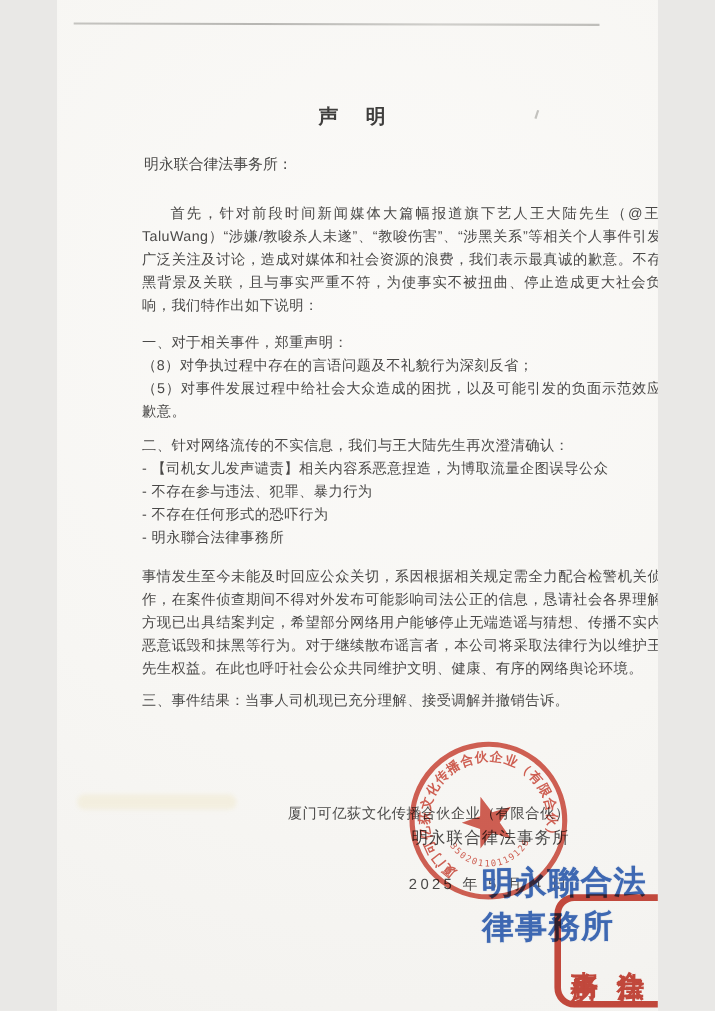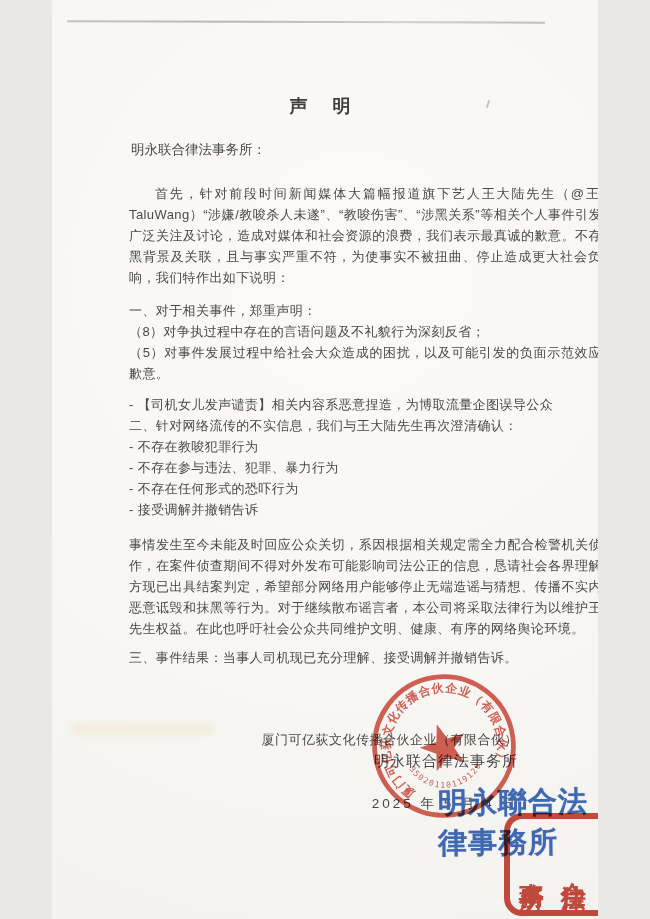--- a/index.html
+++ b/index.html
@@ -73,26 +73,25 @@
   <div class="bodytext">
     <p class="para-indent">首先，针对前段时间新闻媒体大篇幅报道旗下艺人王大陆先生（@王大陆 TaluWang）“涉嫌/教唆杀人未遂”、“教唆伤害”、“涉黑关系”等相关个人事件引发社会广泛关注及讨论，造成对媒体和社会资源的浪费，我们表示最真诚的歉意。不存在涉黑背景及关联，且与事实严重不符，为使事实不被扭曲、停止造成更大社会负面影响，我们特作出如下说明：</p>
 
     <div class="sec1">
       <p class="para">一、对于相关事件，郑重声明：</p>
       <p class="para">（8）对争执过程中存在的言语问题及不礼貌行为深刻反省；</p>
       <p class="para">（5）对事件发展过程中给社会大众造成的困扰，以及可能引发的负面示范效应深表歉意。</p>
     </div>
 
     <div class="sec2">
+      <p class="para">二、针对网络流传的不实信息，我们与王大陆先生再次澄清确认：</p>
       <p class="para">- 【司机女儿发声谴责】相关内容系恶意捏造，为博取流量企图误导公众</p>
-      <p class="para">二、针对网络流传的不实信息，我们与王大陆先生再次澄清确认：</p>
-      <p class="para">- 不存在教唆犯罪行为</p>
       <p class="para">- 不存在参与违法、犯罪、暴力行为</p>
       <p class="para">- 不存在任何形式的恐吓行为</p>
-      <p class="para">- 接受调解并撤销告诉</p>
+      <p class="para">- 明永聯合法律事務所</p>
     </div>
 
     <p class="para closing">事情发生至今未能及时回应公众关切，系因根据相关规定需全力配合检警机关侦查工作，在案件侦查期间不得对外发布可能影响司法公正的信息，恳请社会各界理解。官方现已出具结案判定，希望部分网络用户能够停止无端造谣与猜想、传播不实内容、恶意诋毁和抹黑等行为。对于继续散布谣言者，本公司将采取法律行为以维护王大陆先生权益。在此也呼吁社会公众共同维护文明、健康、有序的网络舆论环境。</p>
 
     <p class="para sec3">三、事件结果：当事人司机现已充分理解、接受调解并撤销告诉。</p>
   </div>
 
   <div class="sign-block">
     <div class="sign-company">厦门可亿荻文化传播合伙企业（有限合伙）</div>
     <div class="sign-firm">明永联合律法事务所</div>

